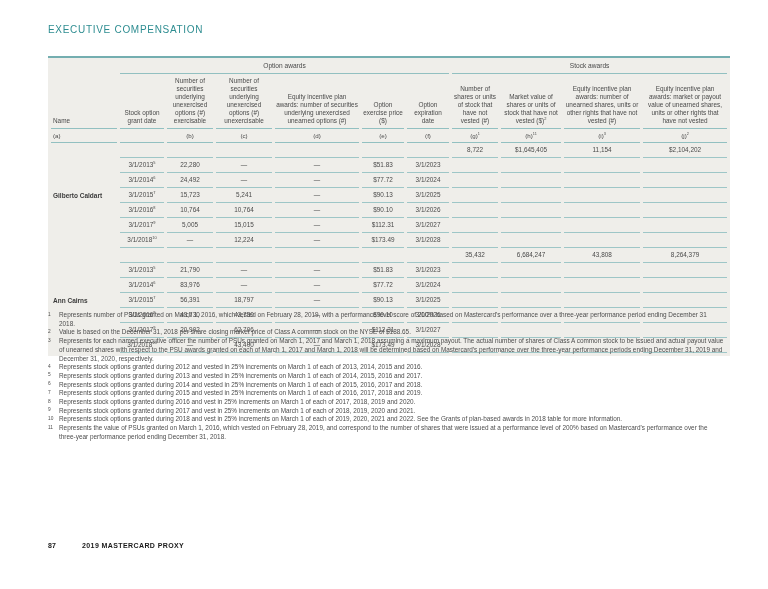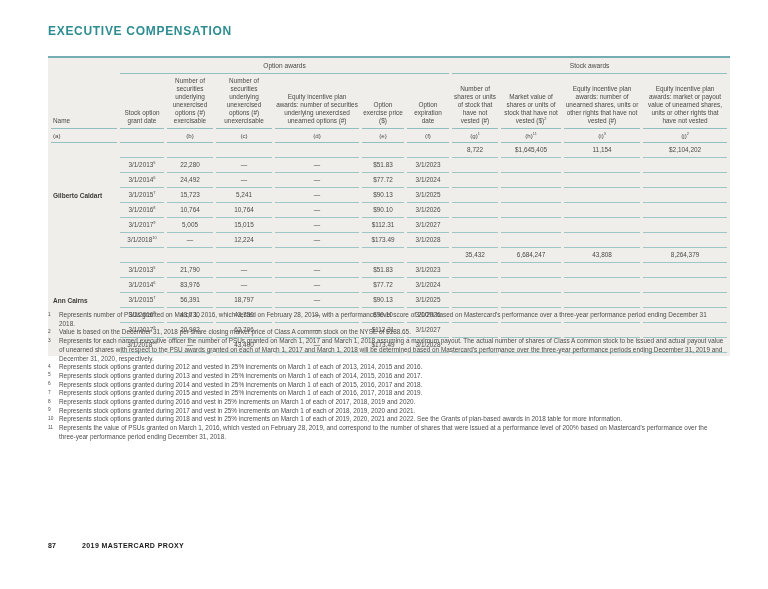--- a/index.html
+++ b/index.html
@@ -3,21 +3,21 @@
 <meta charset="utf-8">
 <style>
   html,body{margin:0;padding:0;}
   body{
     width:768px;height:589px;background:#ffffff;position:relative;
     font-family:"Liberation Sans",sans-serif;color:#474747;
     -webkit-font-smoothing:antialiased;
   }
   .section-label{
     position:absolute;left:48px;top:24px;
-    font-size:12px;font-weight:bold;letter-spacing:.7px;color:#2e8d91;
+    font-size:10px;font-weight:normal;letter-spacing:.7px;color:#2e8d91;
   }
   table.comp-table{
     position:absolute;left:48px;top:56px;width:682px;
     border-collapse:separate;border-spacing:3px 0;
     background:#efeeea;border-top:2px solid #74aeb0;
     table-layout:fixed;padding-bottom:3px;
   }
   .comp-table th,.comp-table td{
     font-weight:normal;font-size:6.4px;line-height:1.25;
     padding:1px 2px;text-align:center;vertical-align:bottom;color:#4a4a4a;

